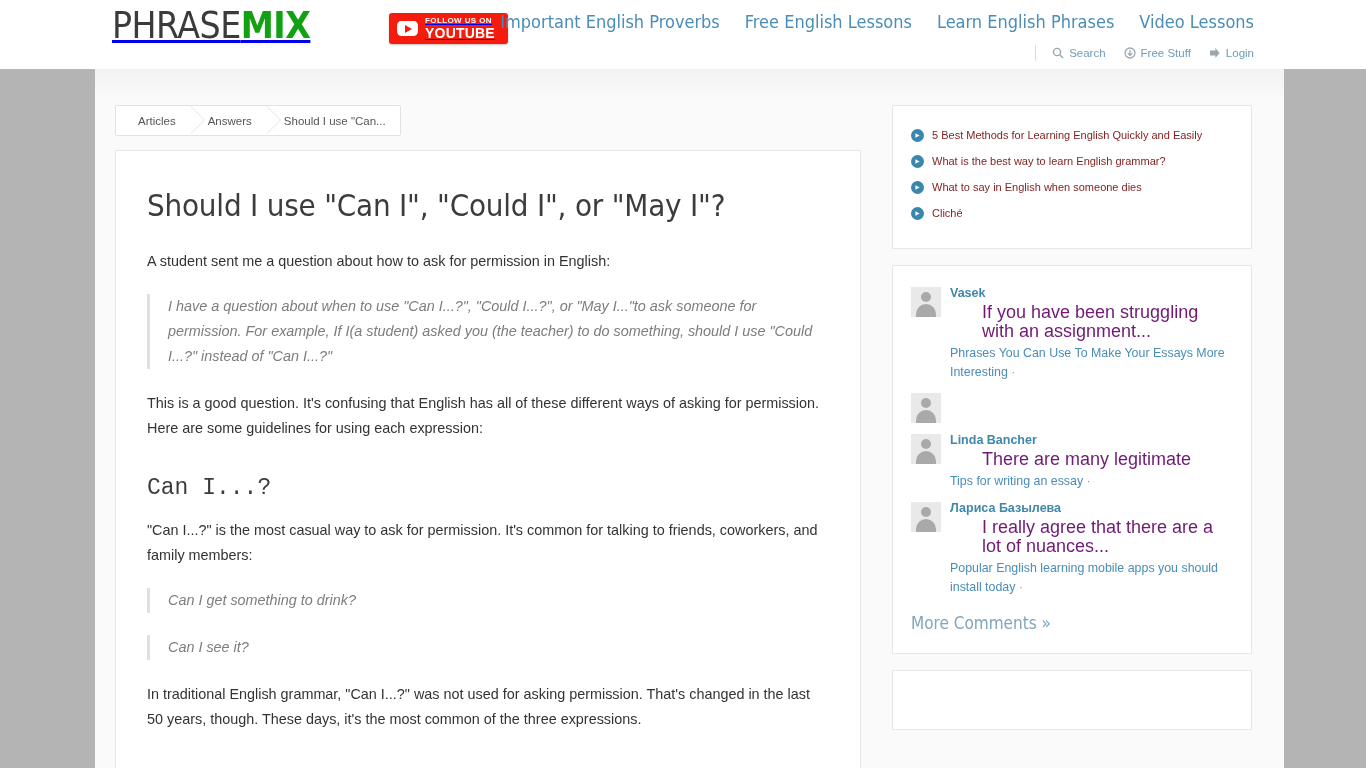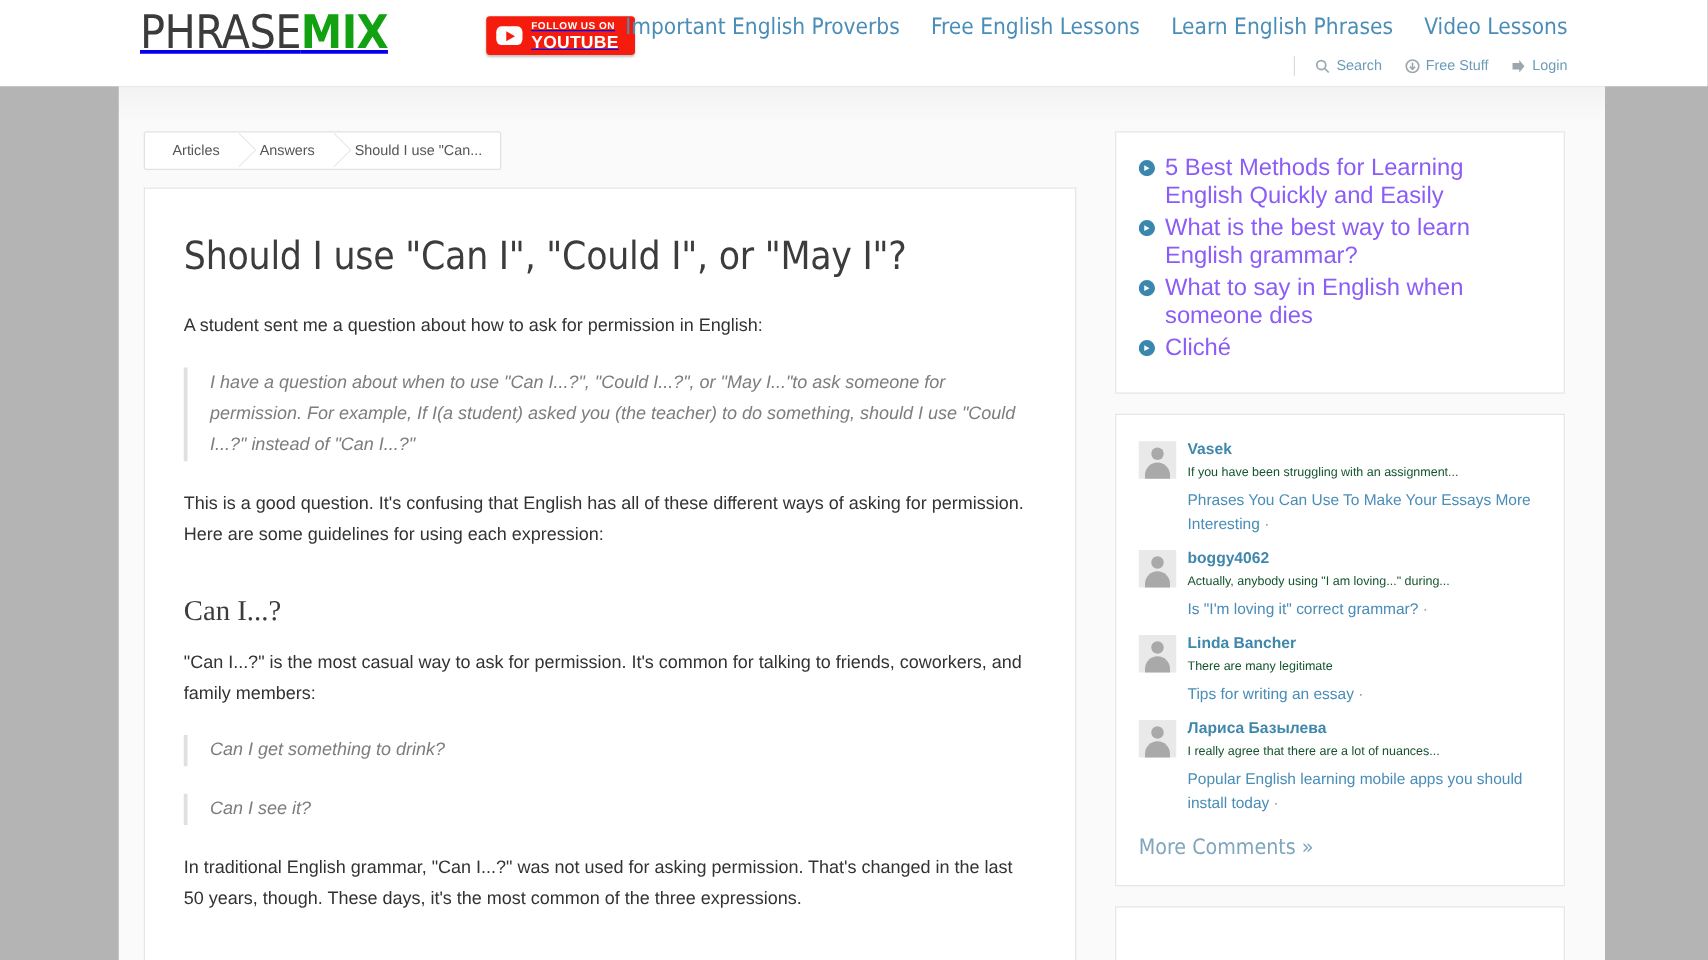--- a/index.html
+++ b/index.html
@@ -188,21 +188,21 @@
     margin: 0 0 26px 0;
     font-family: "DejaVu Sans Condensed", "Liberation Sans Narrow", "Liberation Sans", sans-serif;
     font-weight: 300;
     font-size: 31px;
     line-height: 36px;
     color: #3c3c3c;
     letter-spacing: -.2px;
   }
   .article h2 {
     margin: 34px 0 16px 0;
-    font-family: Liberation Serif, serif;
+    font-family: Liberation Mono, monospace;
     font-weight: 300;
     font-size: 23px;
     line-height: 27px;
     color: #3c3c3c;
   }
   .article p {
     margin: 0 0 20px 0;
     font-size: 14.4px;
     line-height: 25px;
     color: #333;
@@ -251,23 +251,23 @@
     gap: 8px;
     margin-bottom: 4px;
   }
   .feat-list li .bullet {
     flex: none;
     width: 13px; height: 13px;
     margin-top: 4px;
     color: #3b86ad;
   }
   .feat-list li a {
-    font-size: 19px;
+    font-size: 11px;
     line-height: 22px;
-    color: #8b5cf6;
+    color: #7f1d1d;
     text-decoration: none;
   }
 
   .comment {
     display: flex;
     gap: 9px;
     margin-bottom: 8px;
   }
   .comment .avatar {
     flex: none;
@@ -294,24 +294,25 @@
   .comment .cbody { flex: 1 1 auto; min-width: 0; }
   .comment .author {
     display: block;
     font-size: 12.5px;
     font-weight: bold;
     color: #3f87ab;
     text-decoration: none;
     line-height: 18px;
   }
   .comment .snippet {
-    font-size: 10px;
-    color: #14532d;
+    font-size: 18px;
+    color: #701a75;
     line-height: 19px;
     margin-top: 1px;
+    margin-left: 32px;
   }
   .comment .ctx {
     font-size: 12.4px;
     line-height: 19px;
     margin-top: 3px;
   }
   .comment .ctx a {
     color: #4a8db7;
     text-decoration: none;
   }
@@ -490,28 +491,20 @@
             <span class="dot">·</span>
           </div>
         </div>
       </div>
 
       <div class="comment">
         <span class="avatar">
             <span class="head"></span>
             <span class="body"></span>
           </span>
-        <div class="cbody">
-          <a class="author" href="#">boggy4062</a>
-          <div class="snippet">Actually, anybody using "I am loving..." during...</div>
-          <div class="ctx">
-            <a href="#">Is "I'm loving it" correct grammar?</a>
-            <span class="dot">·</span>
-          </div>
-        </div>
       </div>
 
       <div class="comment">
         <span class="avatar">
             <span class="head"></span>
             <span class="body"></span>
           </span>
         <div class="cbody">
           <a class="author" href="#">Linda Bancher</a>
           <div class="snippet">There are many legitimate</div>

